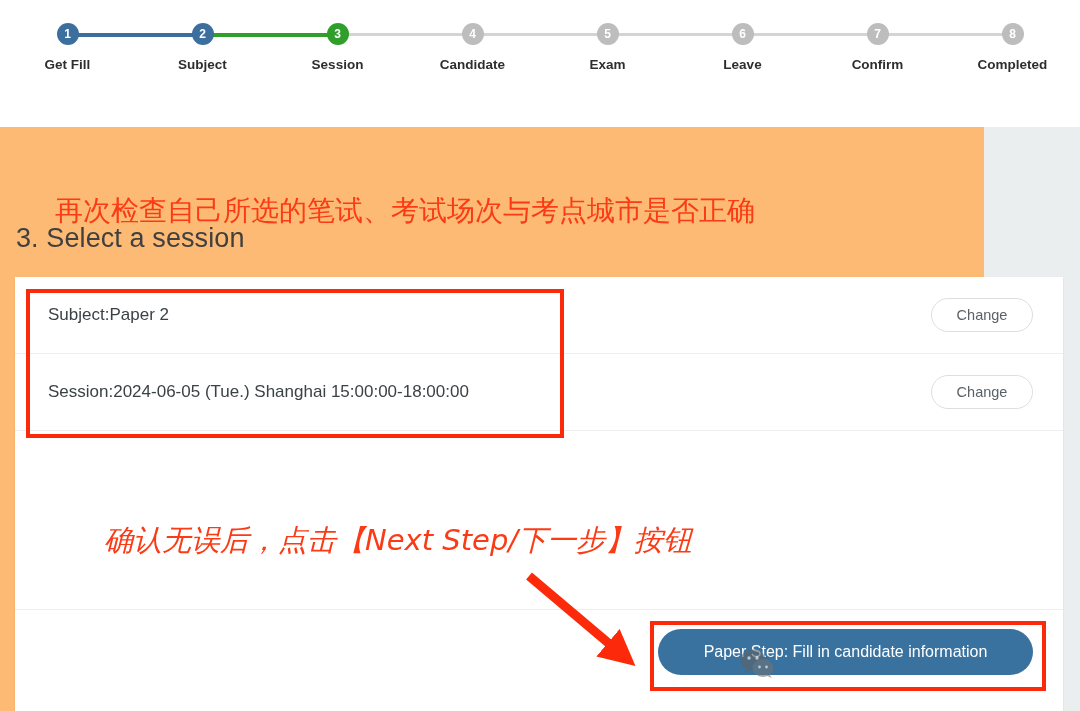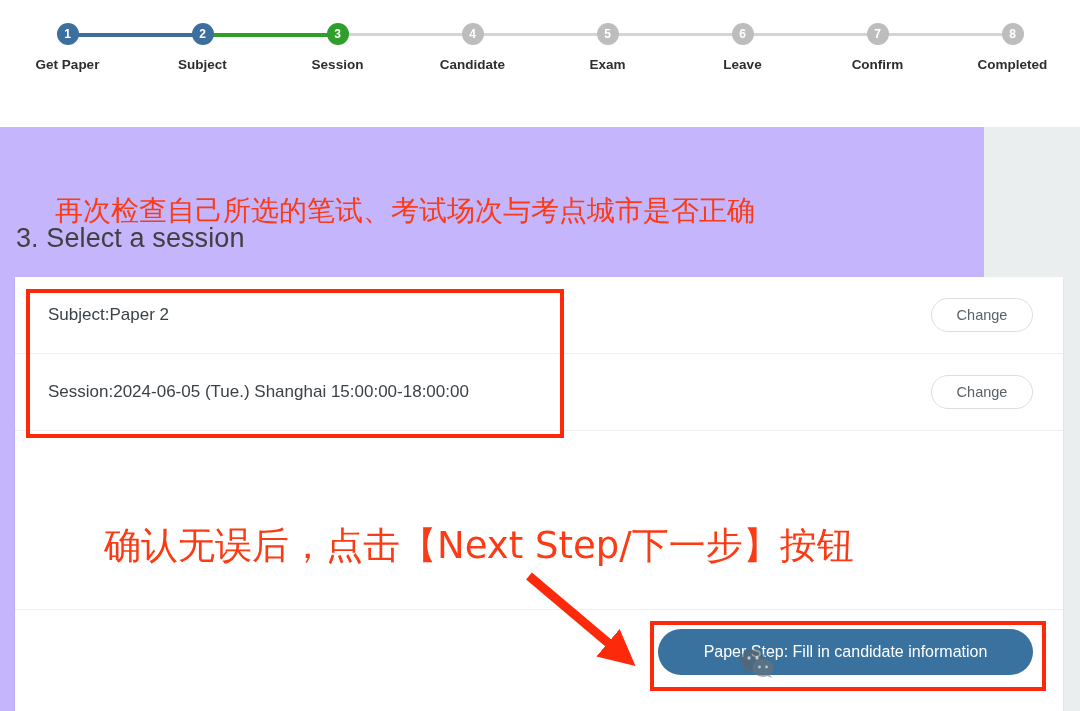--- a/index.html
+++ b/index.html
@@ -52,21 +52,21 @@
     background: #d4d4d4;
   }
   .step.line-blue  .connector { background: #3c6f9e; height: 4px; top: 32.5px; }
   .step.line-green .connector { background: #2f9e2a; height: 4px; top: 32.5px; }
   .step:last-child .connector { display: none; }
 
   
   .body-area {
     position: absolute; left: 0; top: 127px;
     width: 984px; height: 584px;
-    background: #c4b5fd;
+    background: #fdba74;
   }
   .section-title {
     position: absolute; left: 16px; top: 96px;
     font-size: 27px; color: #404040; letter-spacing: 0.1px;
   }
 
   
   .card {
     position: absolute; left: 15px; top: 150px;
     width: 1048px; height: 548px;
@@ -105,21 +105,21 @@
 
   
   .anno-text {
     position: absolute;
     color: #fb3b15;
     font-family: "DejaVu Sans", "Liberation Sans", sans-serif;
     white-space: nowrap;
     font-weight: 500;
   }
   #anno-check { left: 55px; top: 192px; font-size: 28px; }
-  #anno-click { left: 104px; top: 521px; font-size: 37px; }
+  #anno-click { left: 104px; top: 521px; font-size: 29px; font-style: italic; }
 
   .anno-box {
     position: absolute;
     border: 4px solid #fc2a0a;
     pointer-events: none;
   }
   #box-details { left: 26px;  top: 289px; width: 538px; height: 149px; }
   #box-next    { left: 650px; top: 621px; width: 396px; height: 70px; }
 
   .anno-arrow { position: absolute; left: 515px; top: 560px; pointer-events: none; }
@@ -140,21 +140,21 @@
 </head>
 <body>
 
 <div id="page">
 
   <div class="header-band">
     <div class="stepper" id="stepper">
         <div class="step done line-blue">
           <div class="connector"></div>
           <div class="step-circle">1</div>
-          <div class="step-label">Get Paper</div>
+          <div class="step-label">Get Fill</div>
         </div>
         <div class="step done line-green">
           <div class="connector"></div>
           <div class="step-circle">2</div>
           <div class="step-label">Subject</div>
         </div>
         <div class="step active">
           <div class="connector"></div>
           <div class="step-circle">3</div>
           <div class="step-label">Session</div>

